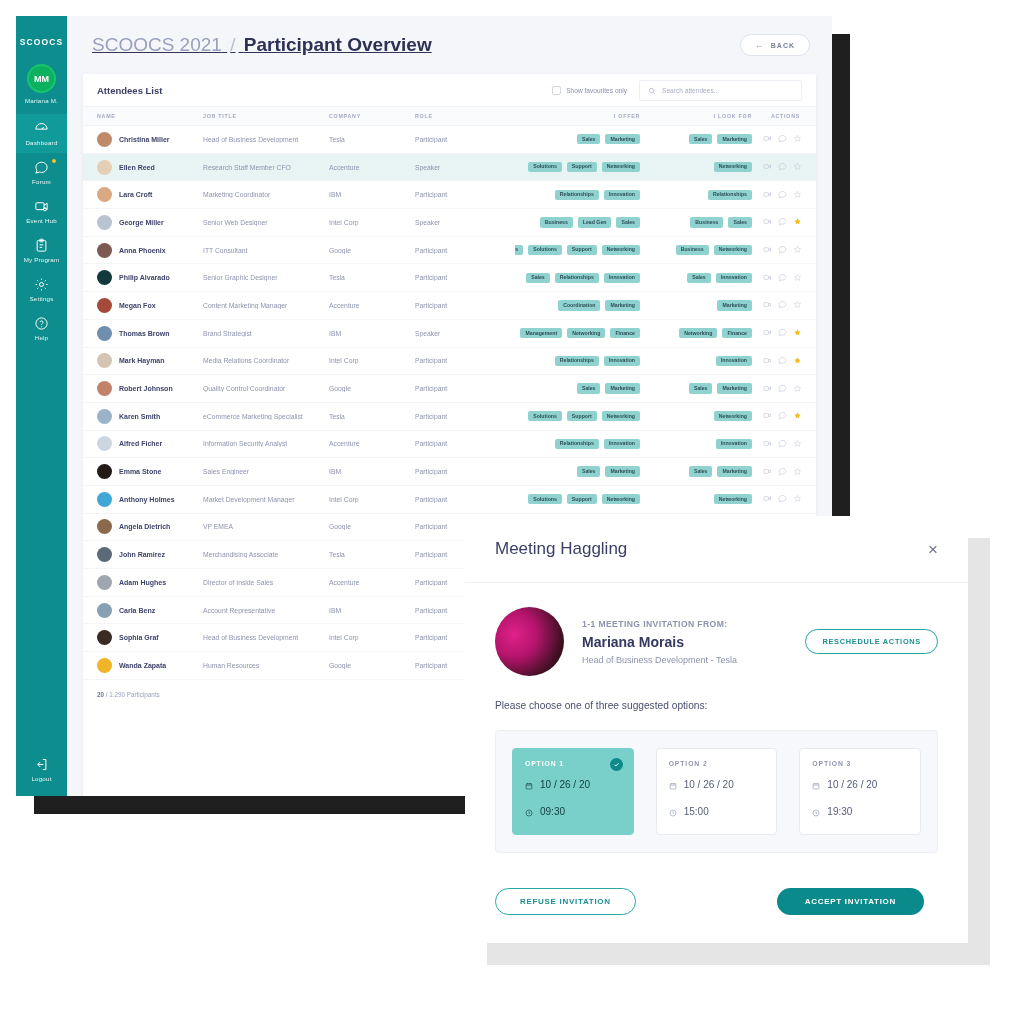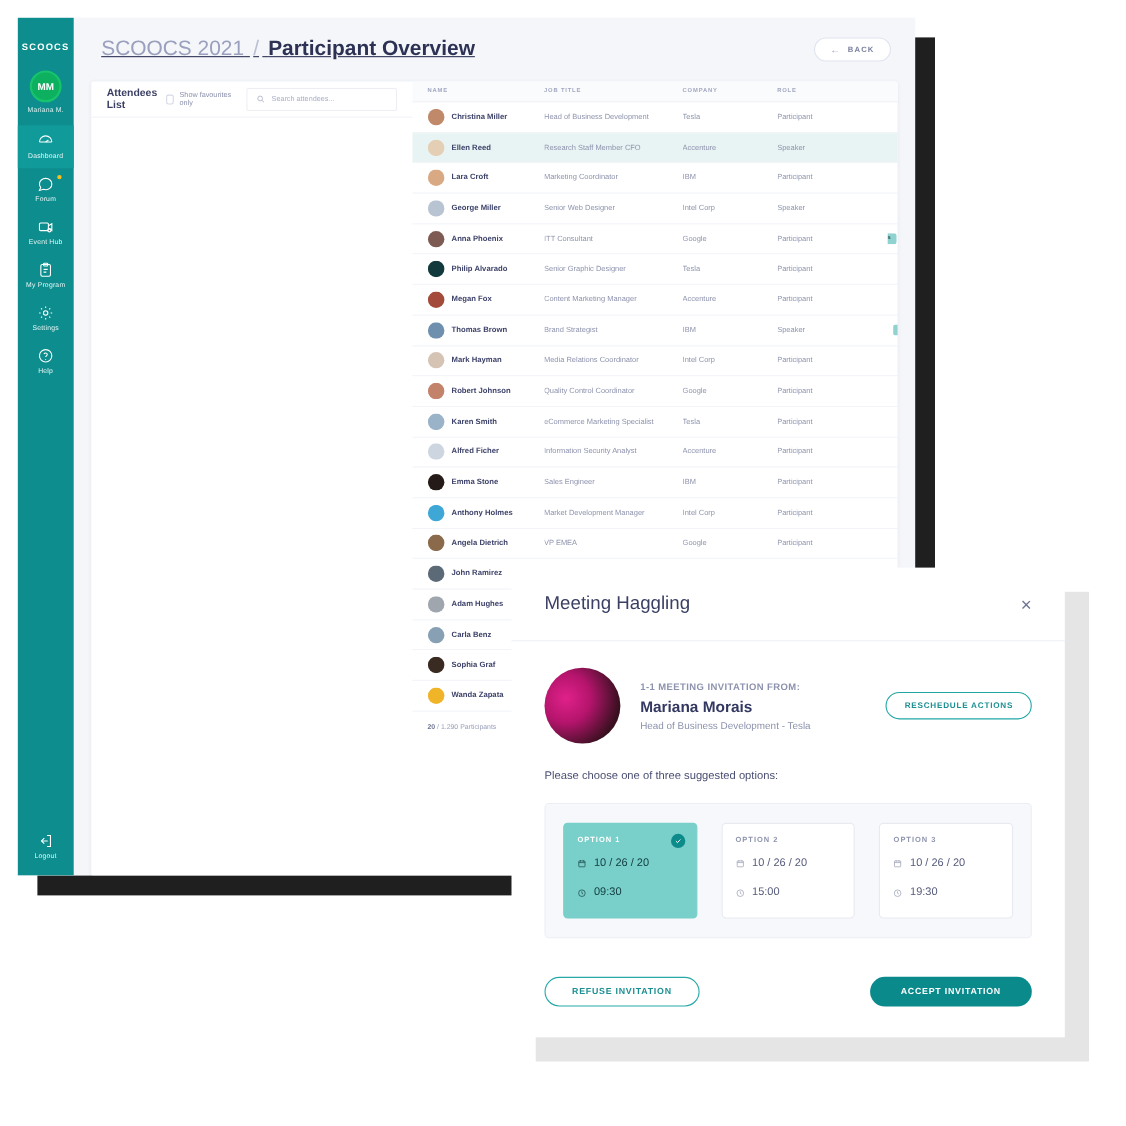--- a/index.html
+++ b/index.html
@@ -84,21 +84,21 @@
   }
   .back-btn .arw { font-size: 9px; color: #9aa0bd; }
 
   
   .card {
     margin: 0 16px 0 16px;
     background: #ffffff;
     border-radius: 2px;
     box-shadow: 0 1px 4px rgba(40,50,90,.07);
     flex: 1 1 auto; overflow: hidden;
-    display: flex; flex-direction: row;
+    display: flex; flex-direction: column;
   }
   .card-head {
     height: 33px; flex: 0 0 33px;
     display: flex; align-items: center; padding: 0 14px;
     border-bottom: 1px solid #f0f2f7;
   }
   .card-title { font-size: 9.5px; color: #3a3f63; font-weight: 600; }
   .ch-spacer { flex: 1 1 auto; }
   .fav-only { display: flex; align-items: center; gap: 5px; margin-right: 12px; }
   .chk { width: 9px; height: 9px; border: 1px solid #d5d9e6; border-radius: 2px; background:#fff; }
@@ -212,21 +212,21 @@
   .opt-val { font-size: 10px; color: #565b7c; }
   .opt.sel .opt-val { color: #123c40; }
   .opt-check {
     position: absolute; top: 9px; right: 10px;
     width: 13px; height: 13px; border-radius: 50%; background: #0d8a8a;
     display: flex; align-items: center; justify-content: center;
   }
   .opt-check svg { width: 7px; height: 7px; }
 
   .m-foot {
-    margin-top: auto; padding: 0 30px 28px 30px;
+    margin-top: auto; padding: 0 44px 28px 30px;
     display: flex; align-items: flex-start;
   }
   .refuse-btn {
     border: 1px solid #27a9a9; color: #1b8f92; background: #fff;
     border-radius: 16px; height: 27px; padding: 0 24px;
     display: flex; align-items: center;
     font-size: 8px; font-weight: 700; letter-spacing: .7px; cursor: pointer;
   }
   .f-sp { flex: 1 1 auto; }
   .accept-btn {

